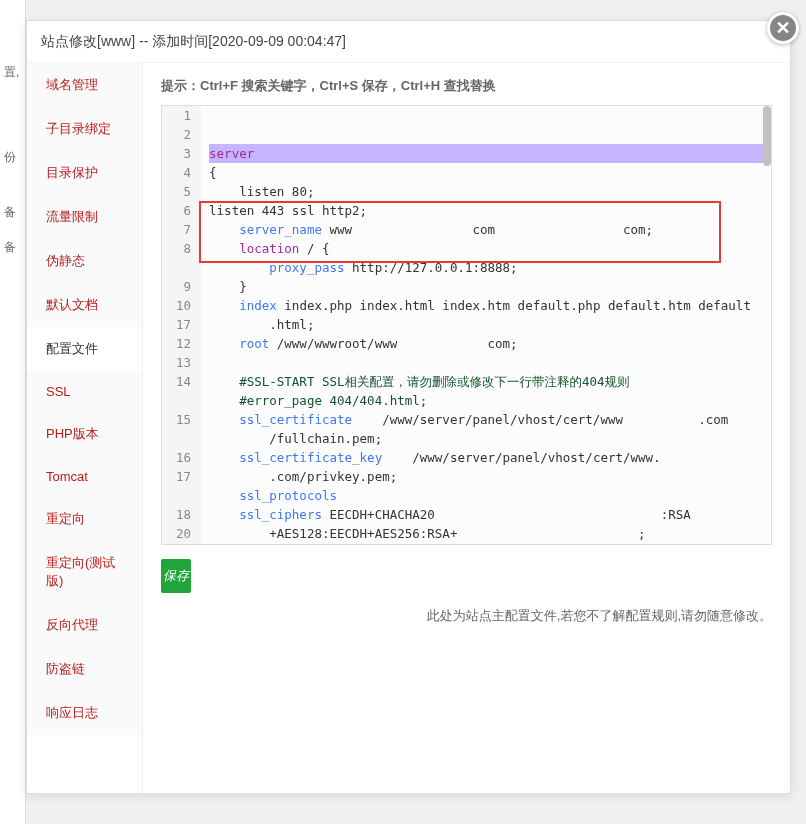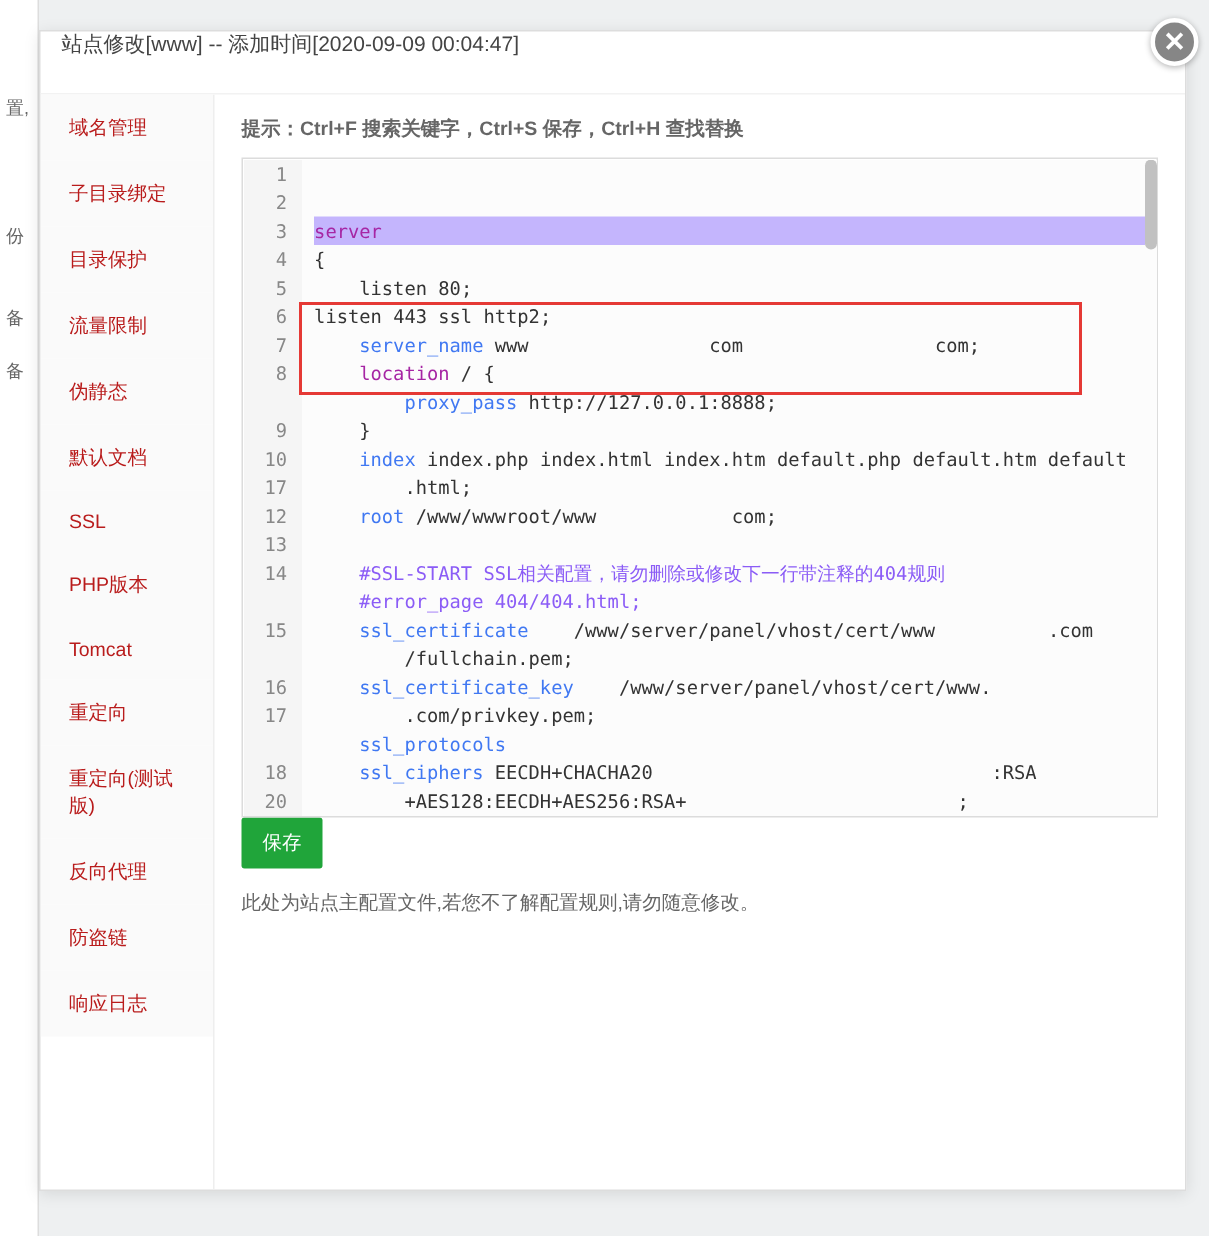--- a/index.html
+++ b/index.html
@@ -32,21 +32,21 @@
   background: #fff;
   border: 1px solid #ddd;
   box-shadow: 0 2px 10px rgba(0,0,0,0.1);
   display: flex;
   flex-direction: column;
 }
 .modal-header {
   height: 42px;
   padding: 0 14px;
   display: flex;
-  align-items: flex-start;
+  align-items: center;
   color: #444;
   font-size: 14px;
   border-bottom: 1px solid #f2f2f2;
 }
 .close-btn {
   position: absolute;
   right: -9px;
   top: -9px;
   width: 32px;
   height: 32px;
@@ -119,42 +119,45 @@
 }
 .code {
   padding: 0 8px;
   white-space: pre;
   color: #333;
   position: relative;
   flex: 1;
 }
 .hl-line { background: #c4b5fd; display: block; width: 100%; }
 .tok-kw { color: #a626a4; }
-.tok-str { color: #8b5cf6; }
+.tok-str { color: #14532d; }
 .tok-dir { color: #4078f2; }
 .redbox {
   border: 2px solid #e53935;
   position: absolute;
   pointer-events: none;
 }
 .blur { filter: blur(4px); -webkit-filter: blur(4px); color:#aaa;}
 .save-btn {
+  margin-top: 14px;
   background: #20a53a;
   color: #fff;
   border: none;
-  padding: 8px 14px;
+  padding: 8px 2px;
   font-size: 13px;
   cursor: pointer;
   border-radius: 2px;
   width: fit-content;
+  font-style: italic;
 }
 .note {
   margin-top: 14px;
   color: #666;
   font-size: 13px;
+  text-align: right;
 }
 .scrollbar {
   position: absolute;
   right: 0; top: 0;
   width: 8px;
   height: 60px;
   background: #c1c1c1;
   border-radius: 4px;
 }
 </style>
@@ -178,20 +181,21 @@
   </div>
 
   <div class="modal-body">
     <div class="sidebar" id="sidebar">
         <div class="sidebar-item">域名管理</div>
         <div class="sidebar-item">子目录绑定</div>
         <div class="sidebar-item">目录保护</div>
         <div class="sidebar-item">流量限制</div>
         <div class="sidebar-item">伪静态</div>
         <div class="sidebar-item">默认文档</div>
+        <div class="sidebar-item active">配置文件</div>
         <div class="sidebar-item">SSL</div>
         <div class="sidebar-item">PHP版本</div>
         <div class="sidebar-item">Tomcat</div>
         <div class="sidebar-item">重定向</div>
         <div class="sidebar-item">重定向(测试版)</div>
         <div class="sidebar-item">反向代理</div>
         <div class="sidebar-item">防盗链</div>
         <div class="sidebar-item">响应日志</div>
       </div>
 

